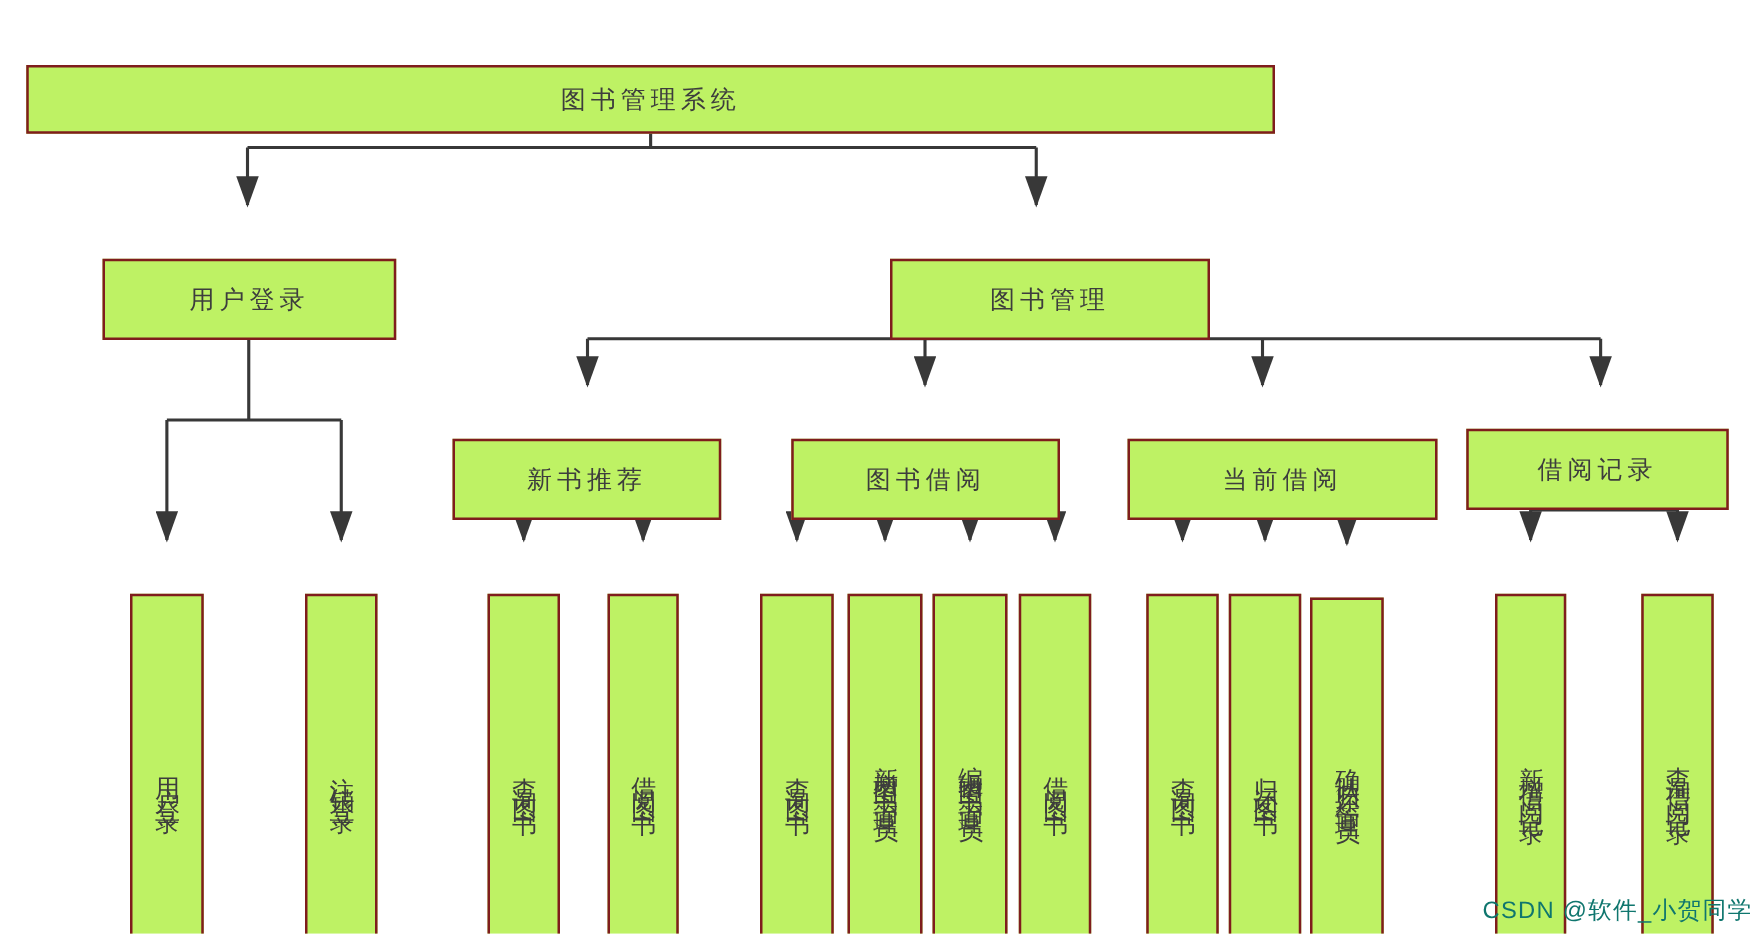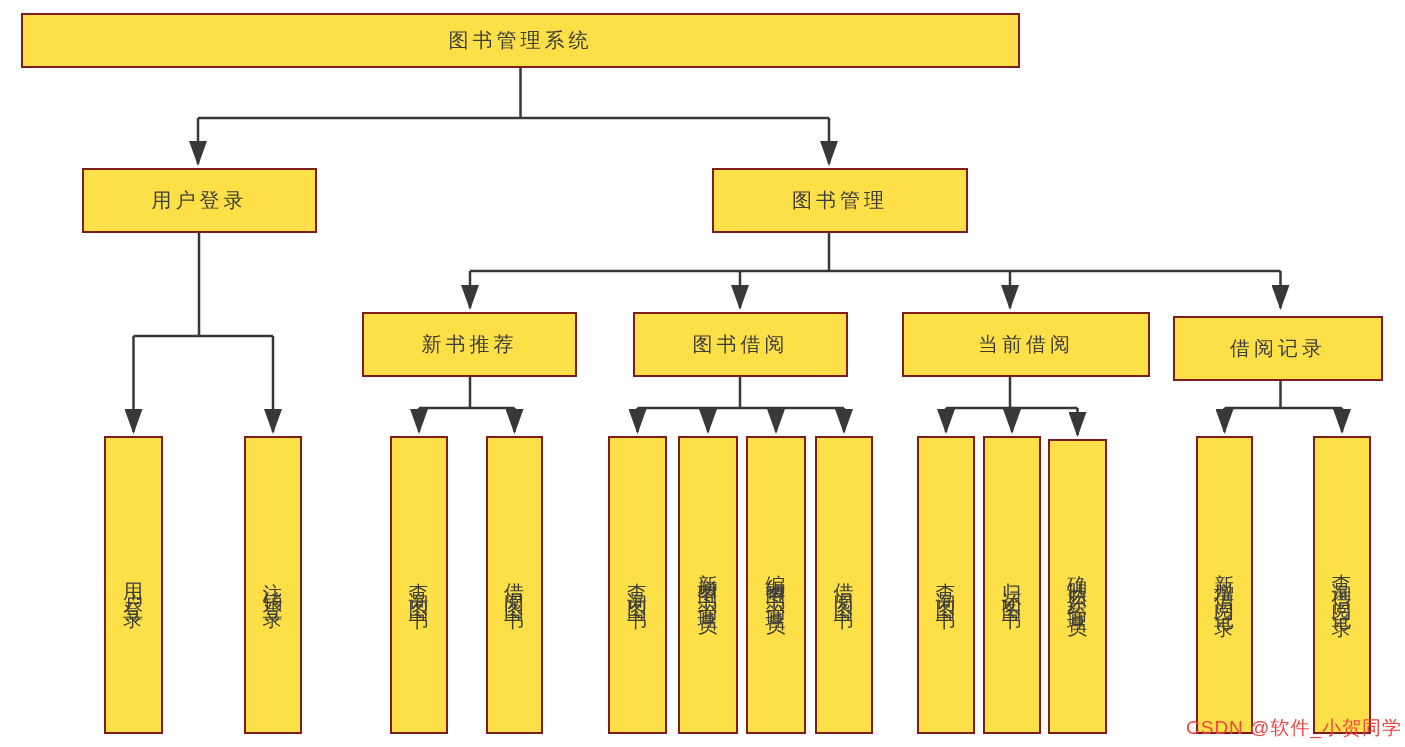--- a/index.html
+++ b/index.html
@@ -7,40 +7,41 @@
     position:relative;
     width:1405px;height:747px;
     background:#ffffff;
     font-family:"Liberation Sans","DejaVu Sans",sans-serif;
     overflow:hidden;
   }
   .wires{position:absolute;left:0;top:0;width:1405px;height:747px;}
   .box{
     position:absolute;
     box-sizing:border-box;
-    background:#fde047;
+    background:#bef264;
     border:2px solid #7f1d1d;
     display:flex;align-items:center;justify-content:center;
     color:#3d3d3d;
     font-size:20px;
     letter-spacing:4px;
     text-align:center;
     white-space:nowrap;
+    margin-top:39px;
   }
   .box.thin{border-width:2px;}
   .vbox{
     writing-mode:vertical-rl;
     text-orientation:mixed;
     letter-spacing:9px;
     font-size:20px;
     line-height:1;
   }
   .watermark{
     position:absolute;
-    color:#ef4444;
+    color:#0f766e;
     font-size:19px;
     letter-spacing:1px;
     white-space:nowrap;
   }
 </style>
 </head>
 <body>
 
 <div class="stage">
 
@@ -88,21 +89,21 @@
   </svg>
 
   <div class="box thin" style="left:21px;top:13px;width:999px;height:55px;">图书管理系统</div>
 
   <div class="box" style="left:82px;top:168px;width:235px;height:65px;">用户登录</div>
   <div class="box" style="left:712px;top:168px;width:256px;height:65px;">图书管理</div>
 
   <div class="box" style="left:633px;top:312px;width:215px;height:65px;">图书借阅</div>
   <div class="box" style="left:362px;top:312px;width:215px;height:65px;">新书推荐</div>
   <div class="box" style="left:902px;top:312px;width:248px;height:65px;">当前借阅</div>
-  <div class="box" style="left:1173px;top:316px;width:210px;height:65px;">借阅记录</div>
+  <div class="box" style="left:1173px;top:304px;width:210px;height:65px;">借阅记录</div>
 
   <div class="box vbox" style="left:104px;top:436px;width:59px;height:298px;">用户登录</div>
   <div class="box vbox" style="left:244px;top:436px;width:58px;height:298px;">注销登录</div>
 
   <div class="box vbox" style="left:390px;top:436px;width:58px;height:298px;">查询图书</div>
   <div class="box vbox" style="left:486px;top:436px;width:57px;height:298px;">借阅图书</div>
 
   <div class="box vbox" style="left:608px;top:436px;width:59px;height:298px;">查询图书</div>
   <div class="box vbox" style="left:678px;top:436px;width:60px;height:298px;letter-spacing:6px;">新增图书（管理员）</div>
   <div class="box vbox" style="left:746px;top:436px;width:60px;height:298px;letter-spacing:6px;">编辑图书（管理员）</div>

